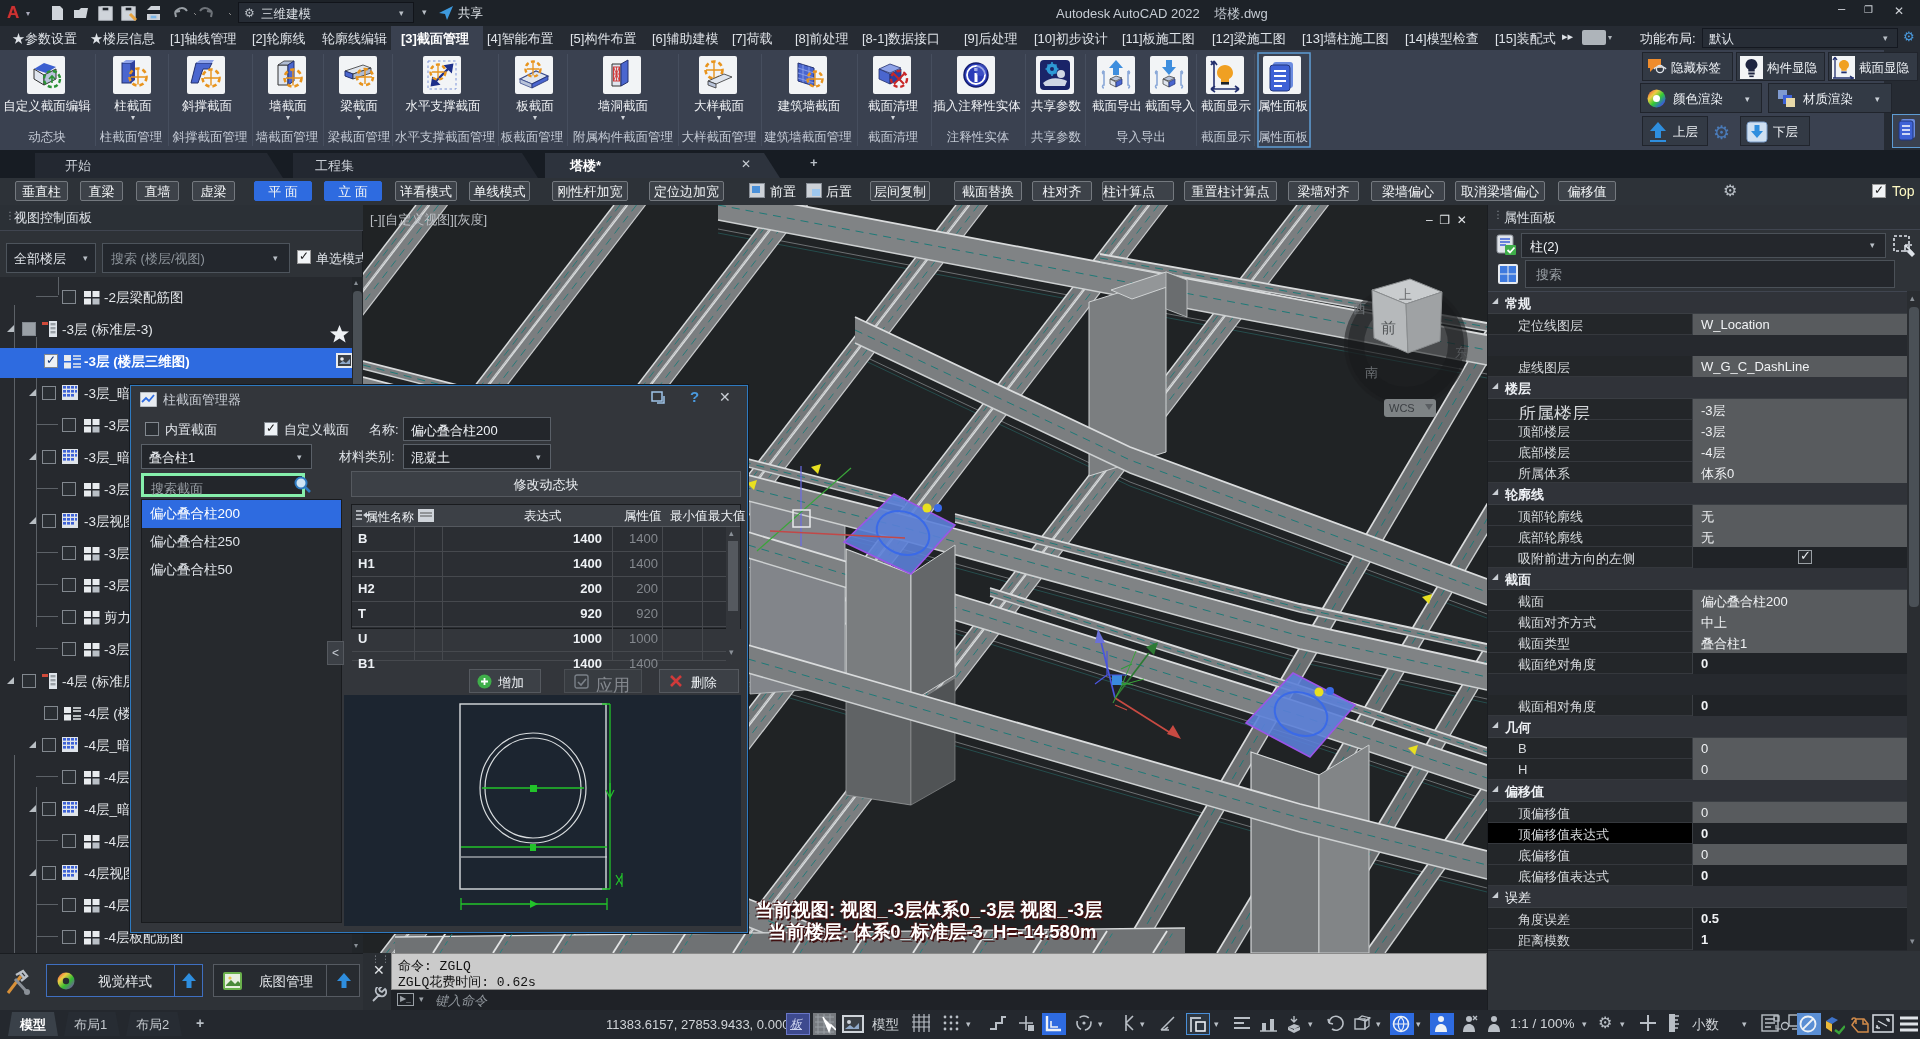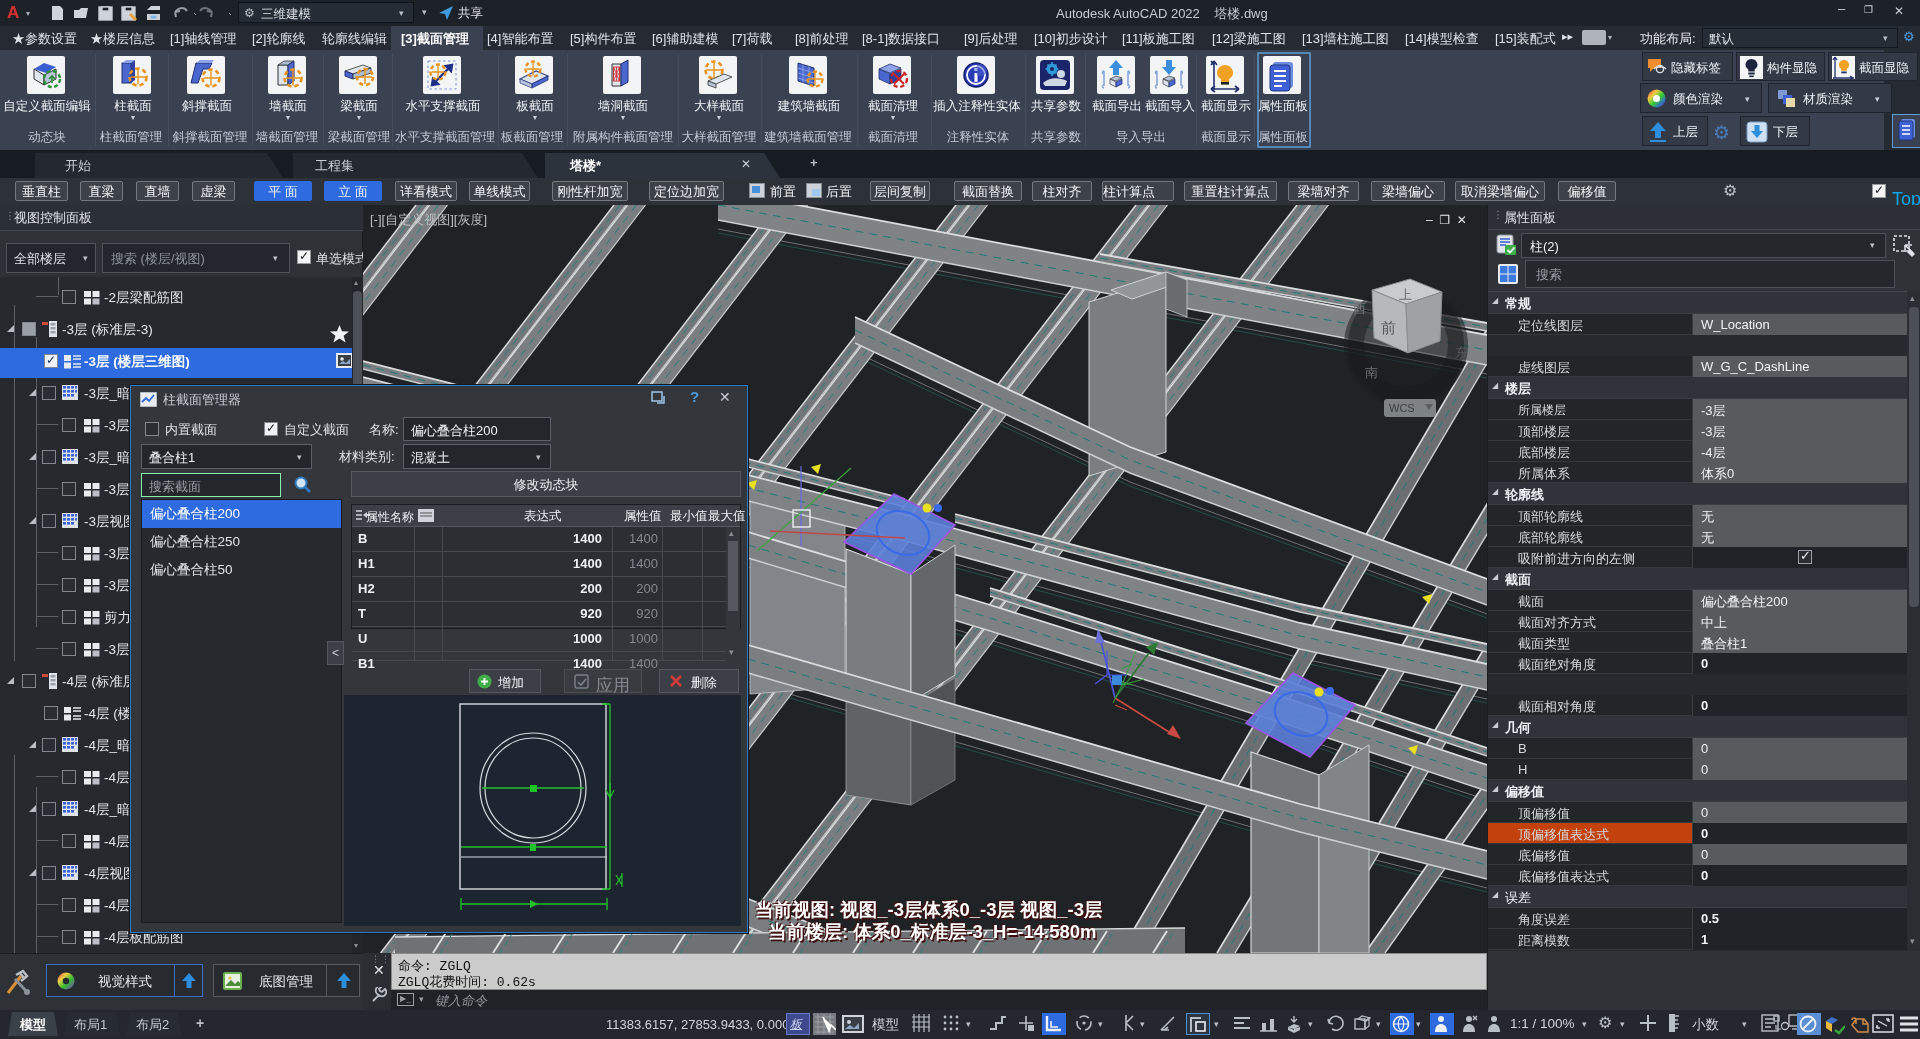--- a/index.html
+++ b/index.html
@@ -410,21 +410,21 @@
     </div>
     <div class="tx" style="left:770px;top:5px;font-size:13px;color:#f2f4f6">前置</div>
 <div class="abs" style="left:806px;top:5px;width:16px;height:15px;background:#cdd2d8;border:1px solid #8a9098">
       <div class="abs" style="left:5px;top:5px;width:8px;height:7px;background:#9ec8ef"></div>
     </div>
     <div class="tx" style="left:826px;top:5px;font-size:13px;color:#f2f4f6">后置</div>
 <div class="tx" style="left:1723px;top:3px;font-size:16px;color:#b9bfc6">⚙</div>
 <div class="abs" style="left:1872px;top:6px;width:14px;height:14px;background:#f2f4f6;border:1px solid #999">
       <span class="tx" style="left:1px;top:-2px;font-size:12px;color:#222">✓</span>
     </div>
-    <div class="tx" style="left:1892px;top:11px;font-size:18px;color:#0ea5e9">Top</div>
+    <div class="tx" style="left:1892px;top:5px;font-size:14px;color:#fef9c3">Top</div>
 </div>
 <div class="abs" style="left:0;top:205px;width:363px;height:805px;background:#2e3237;border-right:1px solid #1a1d21">
 <div class="abs" style="left:0;top:0;width:363px;height:26px;background:#2b3036;border-bottom:1px solid #404550">
  <span class="tx" style="left:5px;top:5px;font-size:10px;color:#8a9097;letter-spacing:1px">⋮⋮</span>
  <span class="tx" style="left:14px;top:4px;font-size:13px;color:#dfe3e8">视图控制面板</span>
     </div>
 <div class="abs" style="left:6px;top:38px;width:90px;height:30px;background:#23272d;border:1px solid #4d545c">
  <span class="tx" style="left:7px;top:6px;font-size:13px;color:#dfe3e8">全部楼层</span>
       <span class="tx" style="left:76px;top:9px;font-size:9px;color:#b9bfc6">▾</span>
     </div>
@@ -1044,21 +1044,21 @@
         <span class="tx" style="left:30px;top:3px;font-size:13px;color:#d6d9dc">虚线图层</span>
         <div class="abs" style="left:204px;top:0;width:215px;height:21px;background:#585b5e;border-left:1px solid #3a3e43">
           <span class="tx" style="left:8px;top:3px;font-size:13px;color:#f0f2f4;font-weight:normal">W_G_C_DashLine</span>
         </div>
       </div>
 <div class="abs" style="left:0;top:85px;width:419px;height:22px;background:#303339;border-bottom:1px solid #3a3e43">
         <span class="tx" style="left:17px;top:3px;font-size:13px;font-weight:bold;color:#eef1f5">楼层</span>
         <span class="tx" style="left:4px;top:4px;font-size:8px;color:#c9ced4">◢</span>
       </div>
 <div class="abs" style="left:0;top:107px;width:419px;height:21px;background:#232629;border-bottom:1px solid #35383d">
-        <span class="tx" style="left:30px;top:3px;font-size:12px;color:#d6d9dc">所属楼层</span>
+        <span class="tx" style="left:30px;top:3px;font-size:18px;color:#d6d9dc">所属楼层</span>
         <div class="abs" style="left:204px;top:0;width:215px;height:21px;background:#585b5e;border-left:1px solid #3a3e43">
           <span class="tx" style="left:8px;top:3px;font-size:13px;color:#f0f2f4;font-weight:normal">-3层</span>
         </div>
       </div>
 <div class="abs" style="left:0;top:128px;width:419px;height:21px;background:#232629;border-bottom:1px solid #35383d">
         <span class="tx" style="left:30px;top:3px;font-size:13px;color:#d6d9dc">顶部楼层</span>
         <div class="abs" style="left:204px;top:0;width:215px;height:21px;background:#585b5e;border-left:1px solid #3a3e43">
           <span class="tx" style="left:8px;top:3px;font-size:13px;color:#f0f2f4;font-weight:normal">-3层</span>
         </div>
       </div>
@@ -1151,21 +1151,21 @@
 <div class="abs" style="left:0;top:488px;width:419px;height:22px;background:#303339;border-bottom:1px solid #3a3e43">
         <span class="tx" style="left:17px;top:3px;font-size:13px;font-weight:bold;color:#eef1f5">偏移值</span>
         <span class="tx" style="left:4px;top:4px;font-size:8px;color:#c9ced4">◢</span>
       </div>
 <div class="abs" style="left:0;top:510px;width:419px;height:21px;background:#232629;border-bottom:1px solid #35383d">
         <span class="tx" style="left:30px;top:3px;font-size:13px;color:#d6d9dc">顶偏移值</span>
         <div class="abs" style="left:204px;top:0;width:215px;height:21px;background:#585b5e;border-left:1px solid #3a3e43">
           <span class="tx" style="left:8px;top:3px;font-size:13px;color:#f0f2f4;font-weight:normal">0</span>
         </div>
       </div>
-<div class="abs" style="left:0;top:531px;width:419px;height:21px;background:#c2410c;border-bottom:1px solid #35383d">
+<div class="abs" style="left:0;top:531px;width:419px;height:21px;background:#000000;border-bottom:1px solid #35383d">
         <span class="tx" style="left:30px;top:3px;font-size:13px;color:#d6d9dc">顶偏移值表达式</span>
         <div class="abs" style="left:204px;top:0;width:215px;height:21px;background:#202327;border-left:1px solid #3a3e43">
           <span class="tx" style="left:8px;top:3px;font-size:13px;color:#f0f2f4;font-weight:bold">0</span>
         </div>
       </div>
 <div class="abs" style="left:0;top:552px;width:419px;height:21px;background:#232629;border-bottom:1px solid #35383d">
         <span class="tx" style="left:30px;top:3px;font-size:13px;color:#d6d9dc">底偏移值</span>
         <div class="abs" style="left:204px;top:0;width:215px;height:21px;background:#585b5e;border-left:1px solid #3a3e43">
           <span class="tx" style="left:8px;top:3px;font-size:13px;color:#f0f2f4;font-weight:normal">0</span>
         </div>
@@ -1386,21 +1386,21 @@
     </div>
 <div class="abs" style="left:10px;top:58px;width:171px;height:25px;background:#23262b;border:1px solid #5a6068">
       <span class="tx" style="left:7px;top:4px;font-size:13px;color:#eef1f5">叠合柱1</span>
       <span class="tx" style="left:155px;top:7px;font-size:9px;color:#b9bfc6">▾</span>
     </div>
 <span class="tx" style="left:208px;top:62px;font-size:13px;color:#dfe3e8">材料类别:</span>
 <div class="abs" style="left:272px;top:58px;width:148px;height:25px;background:#23262b;border:1px solid #5a6068">
       <span class="tx" style="left:7px;top:4px;font-size:13px;color:#eef1f5">混凝土</span>
       <span class="tx" style="left:132px;top:7px;font-size:9px;color:#b9bfc6">▾</span>
     </div>
-<div class="abs" style="left:10px;top:87px;width:140px;height:24px;background:#23262b;border:1px solid #86efac">
+<div class="abs" style="left:10px;top:87px;width:164px;height:24px;background:#23262b;border:3px solid #86efac">
       <span class="tx" style="left:7px;top:4px;font-size:13px;color:#9aa0a6">搜索截面</span>
     </div>
 <svg class="abs" style="left:162px;top:89px" width="20" height="20" viewBox="0 0 20 20">
       <circle cx="8" cy="8" r="5.5" fill="#cfe4f4" stroke="#2e7ac0" stroke-width="2"></circle>
       <path d="M12 12 l5 5" stroke="#2e7ac0" stroke-width="2.6"></path>
     </svg>
 <div class="abs" style="left:10px;top:113px;width:201px;height:424px;background:#26292d;border:1px solid #191b1e">
  <div class="abs" style="left:0;top:0;width:199px;height:28px;background:#2e6be0">
         <span class="tx" style="left:8px;top:5px;font-size:13.5px;color:#fff">偏心叠合柱200</span>
       </div>

